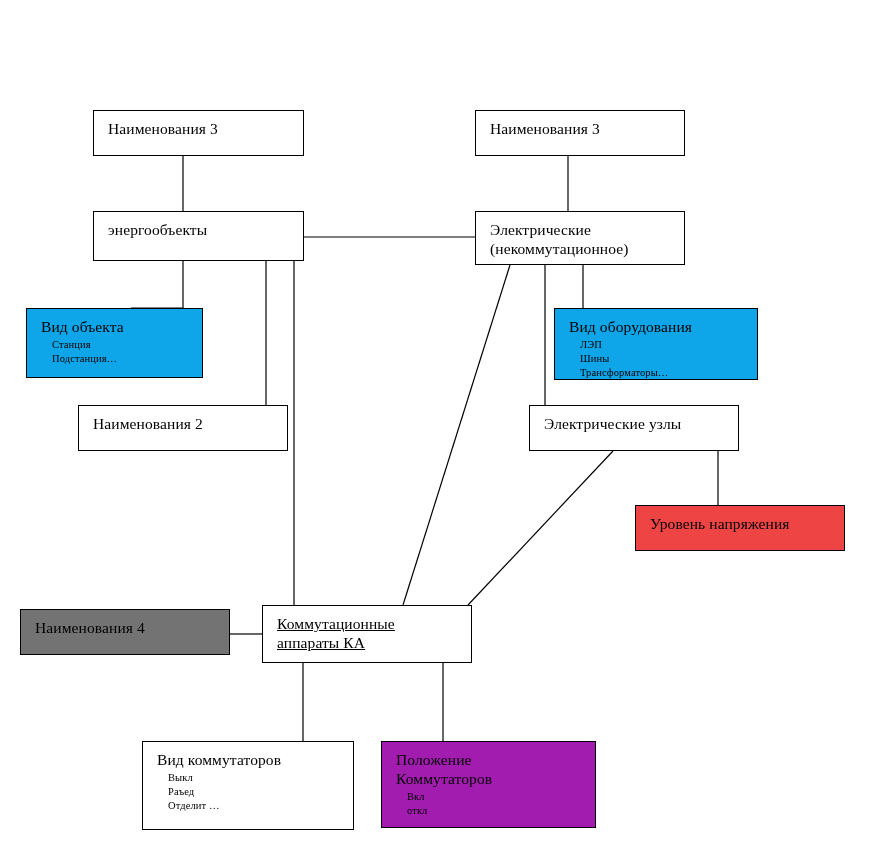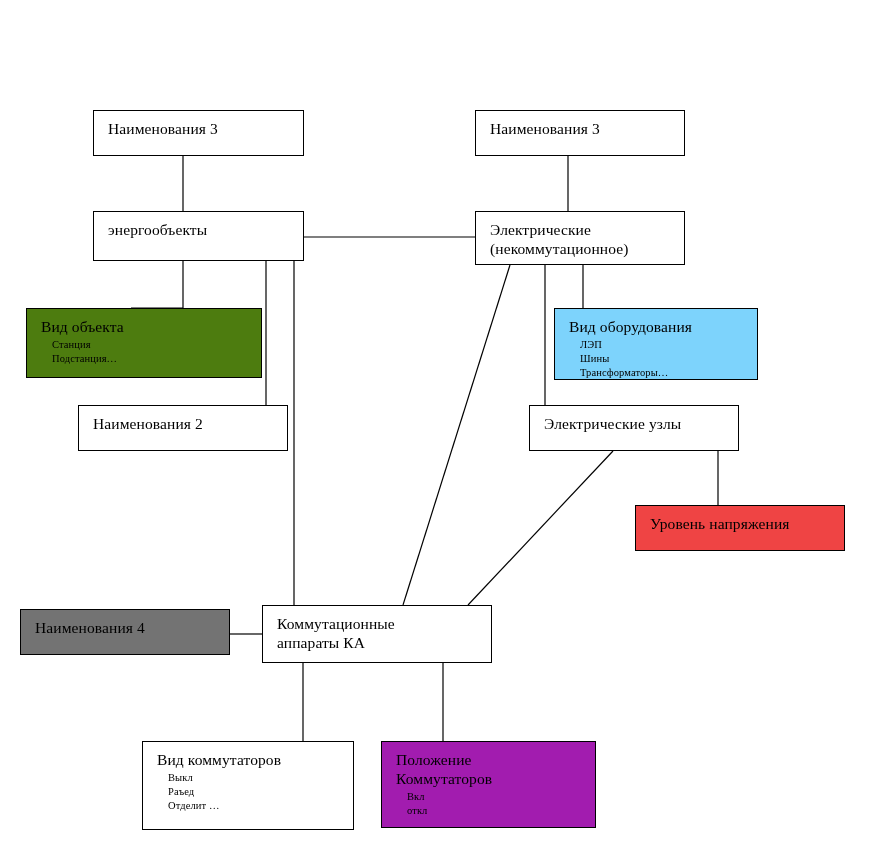--- a/index.html
+++ b/index.html
@@ -83,48 +83,48 @@
       <div class="node" style="left: 475px; top: 110px; width: 210px; height: 46px; background: rgb(255, 255, 255); border-color: rgb(0, 0, 0);">
         <div class="node-title">Наименования 3</div>
       </div>
       <div class="node" style="left: 93px; top: 211px; width: 211px; height: 50px; background: rgb(255, 255, 255); border-color: rgb(0, 0, 0);">
         <div class="node-title">энергообъекты</div>
       </div>
       <div class="node" style="left: 475px; top: 211px; width: 210px; height: 54px; background: rgb(255, 255, 255); border-color: rgb(0, 0, 0);">
         <div class="node-title">Электрические
 (некоммутационное)</div>
       </div>
-      <div class="node" style="left: 26px; top: 308px; width: 236px; height: 70px; background: #4d7c0f; border-color: rgb(0, 0, 0);">
+      <div class="node" style="left: 26px; top: 308px; width: 177px; height: 70px; background: #0ea5e9; border-color: rgb(0, 0, 0);">
         <div class="node-title">Вид объекта</div>
         <div class="node-sub">
           <div>Станция</div>
           <div>Подстанция…</div>
         </div>
       </div>
-      <div class="node" style="left: 554px; top: 308px; width: 204px; height: 72px; background: #7dd3fc; border-color: rgb(0, 0, 0);">
+      <div class="node" style="left: 554px; top: 308px; width: 204px; height: 72px; background: #0ea5e9; border-color: rgb(0, 0, 0);">
         <div class="node-title">Вид оборудования</div>
         <div class="node-sub">
           <div>ЛЭП</div>
           <div>Шины</div>
           <div>Трансформаторы…</div>
         </div>
       </div>
       <div class="node" style="left: 78px; top: 405px; width: 210px; height: 46px; background: rgb(255, 255, 255); border-color: rgb(0, 0, 0);">
         <div class="node-title">Наименования 2</div>
       </div>
       <div class="node" style="left: 529px; top: 405px; width: 210px; height: 46px; background: rgb(255, 255, 255); border-color: rgb(0, 0, 0);">
         <div class="node-title">Электрические узлы</div>
       </div>
       <div class="node" style="left: 635px; top: 505px; width: 210px; height: 46px; background: #ef4444; border-color: rgb(0, 0, 0);">
         <div class="node-title">Уровень напряжения</div>
       </div>
       <div class="node" style="left: 20px; top: 609px; width: 210px; height: 46px; background: #737373; border-color: rgb(0, 0, 0);">
         <div class="node-title">Наименования 4</div>
       </div>
-      <div class="node" style="left: 262px; top: 605px; width: 230px; height: 58px; background: rgb(255, 255, 255); border-color: rgb(0, 0, 0);">
+      <div class="node" style="left: 262px; top: 605px; width: 210px; height: 58px; background: rgb(255, 255, 255); border-color: rgb(0, 0, 0); text-decoration: underline;">
         <div class="node-title">Коммутационные
 аппараты КА</div>
       </div>
       <div class="node" style="left: 142px; top: 741px; width: 212px; height: 89px; background: rgb(255, 255, 255); border-color: rgb(0, 0, 0);">
         <div class="node-title">Вид коммутаторов</div>
         <div class="node-sub">
           <div>Выкл</div>
           <div>Раъед</div>
           <div>Отделит …</div>
         </div>

